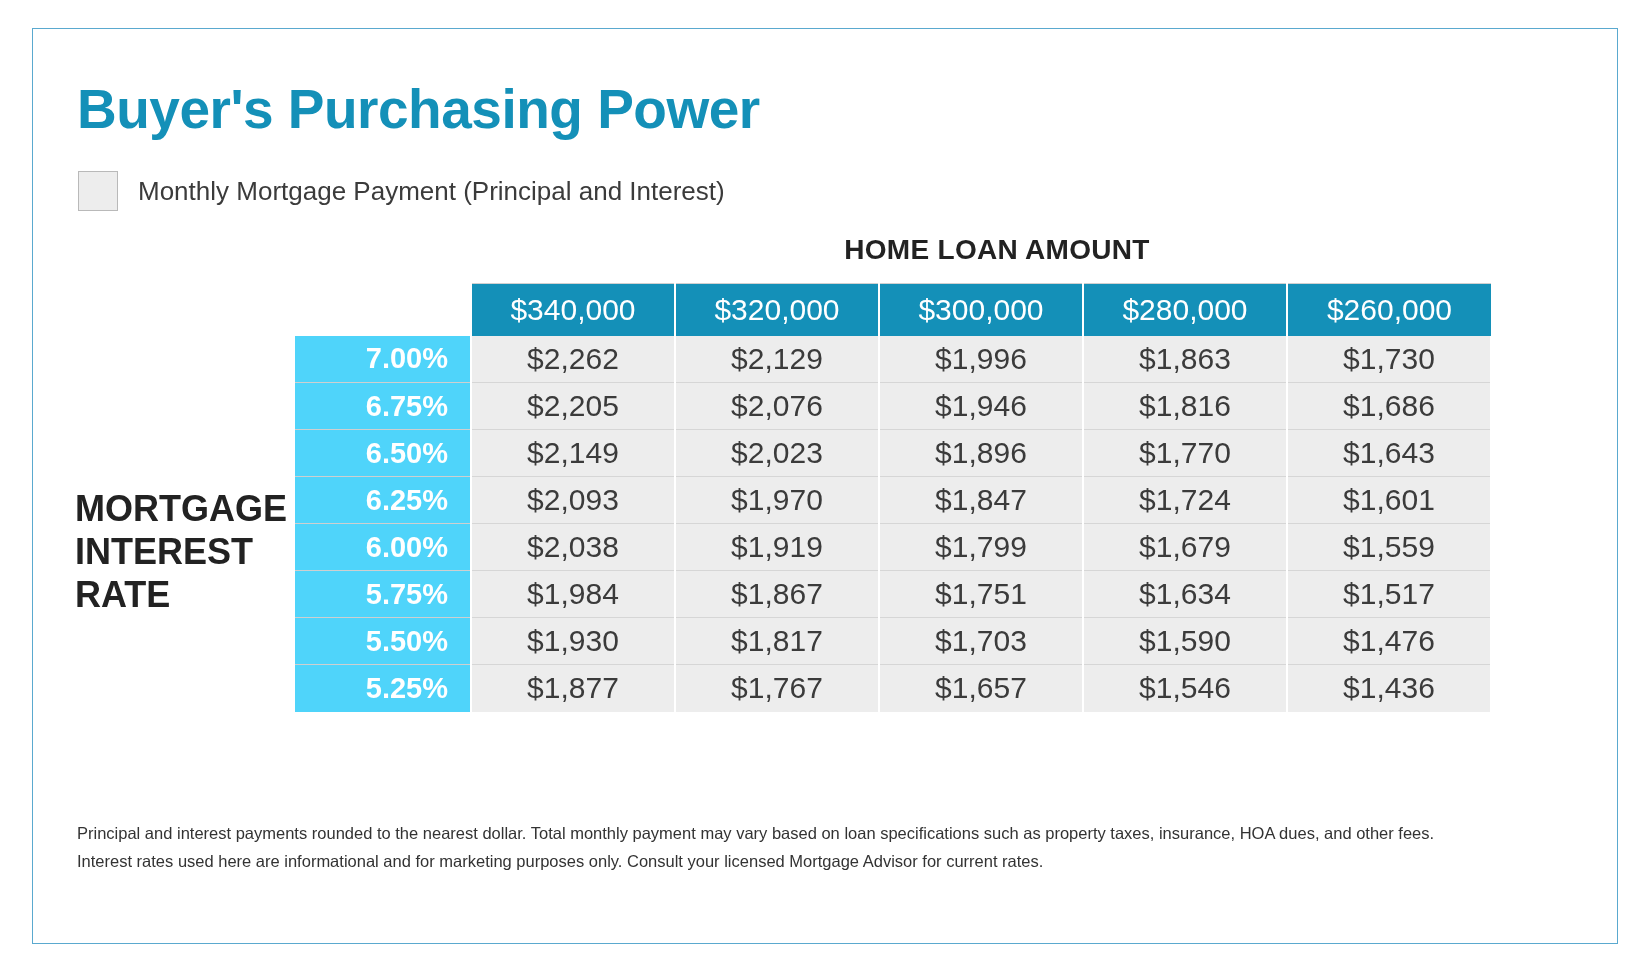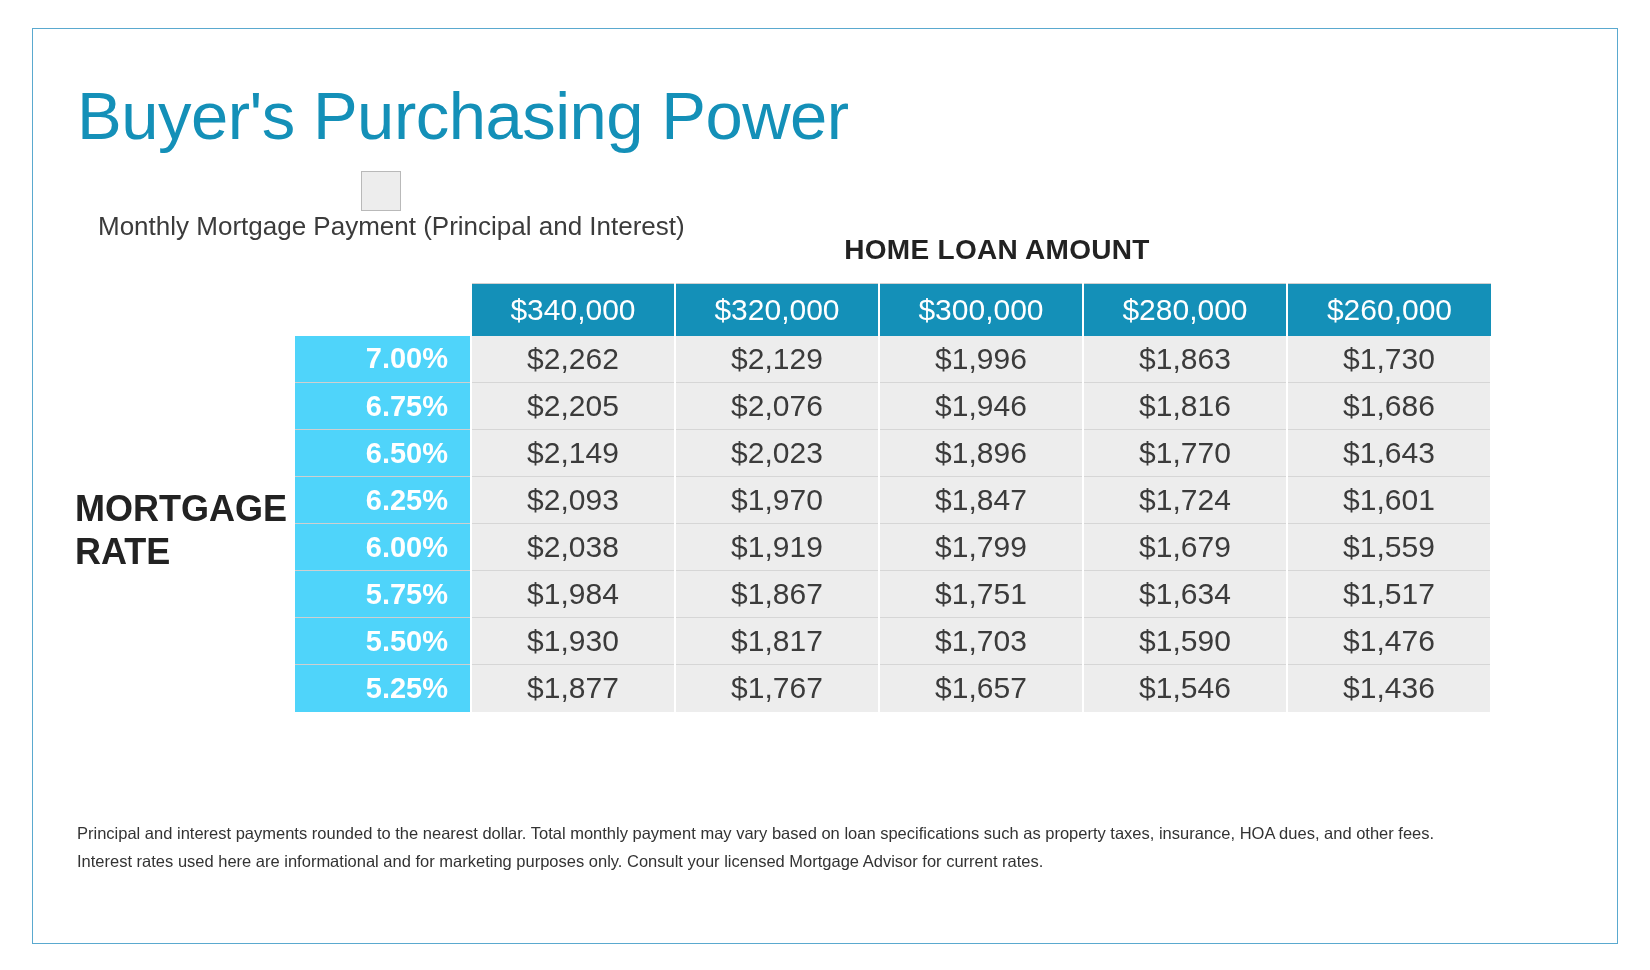--- a/index.html
+++ b/index.html
@@ -18,34 +18,33 @@
     width: 1586px;
     height: 916px;
     border: 1px solid #5aa9cf;
     background: #ffffff;
   }
 
   #title {
     position: absolute;
     left: 44px;
     top: 48px;
-    font-size: 67px;
-    font-weight: normal;
+    font-size: 55px;
+    font-weight: bold;
     color: #1490b8;
     letter-spacing: -0.5px;
     white-space: nowrap;
   }
 
   #legend {
     position: absolute;
     left: 45px;
     top: 142px;
     display: flex;
     align-items: center;
-    flex-direction: column;
   }
   #legend .swatch {
     width: 40px;
     height: 40px;
     background: #ededed;
     border: 1px solid #b9b9b9;
   }
   #legend .legend-label {
     margin-left: 20px;
     font-size: 26px;
@@ -151,20 +150,21 @@
 
   <div id="legend">
     <span class="swatch"></span>
     <span class="legend-label">Monthly Mortgage Payment (Principal and Interest)</span>
   </div>
 
   <div id="loan-amount-title">HOME LOAN AMOUNT</div>
 
   <div id="axis-label">
     <div>MORTGAGE</div>
+    <div>INTEREST</div>
     <div>RATE</div>
   </div>
 
   <div id="grid">
     <table class="matrix">
       <colgroup id="matrix-colgroup">
           <col class="rate-col">
           <col class="data-col">
           <col class="data-col">
           <col class="data-col">

